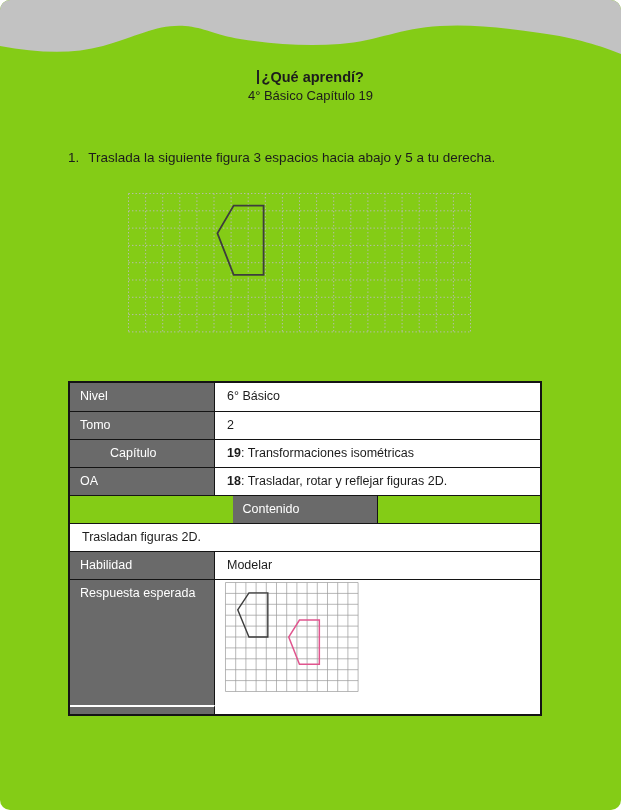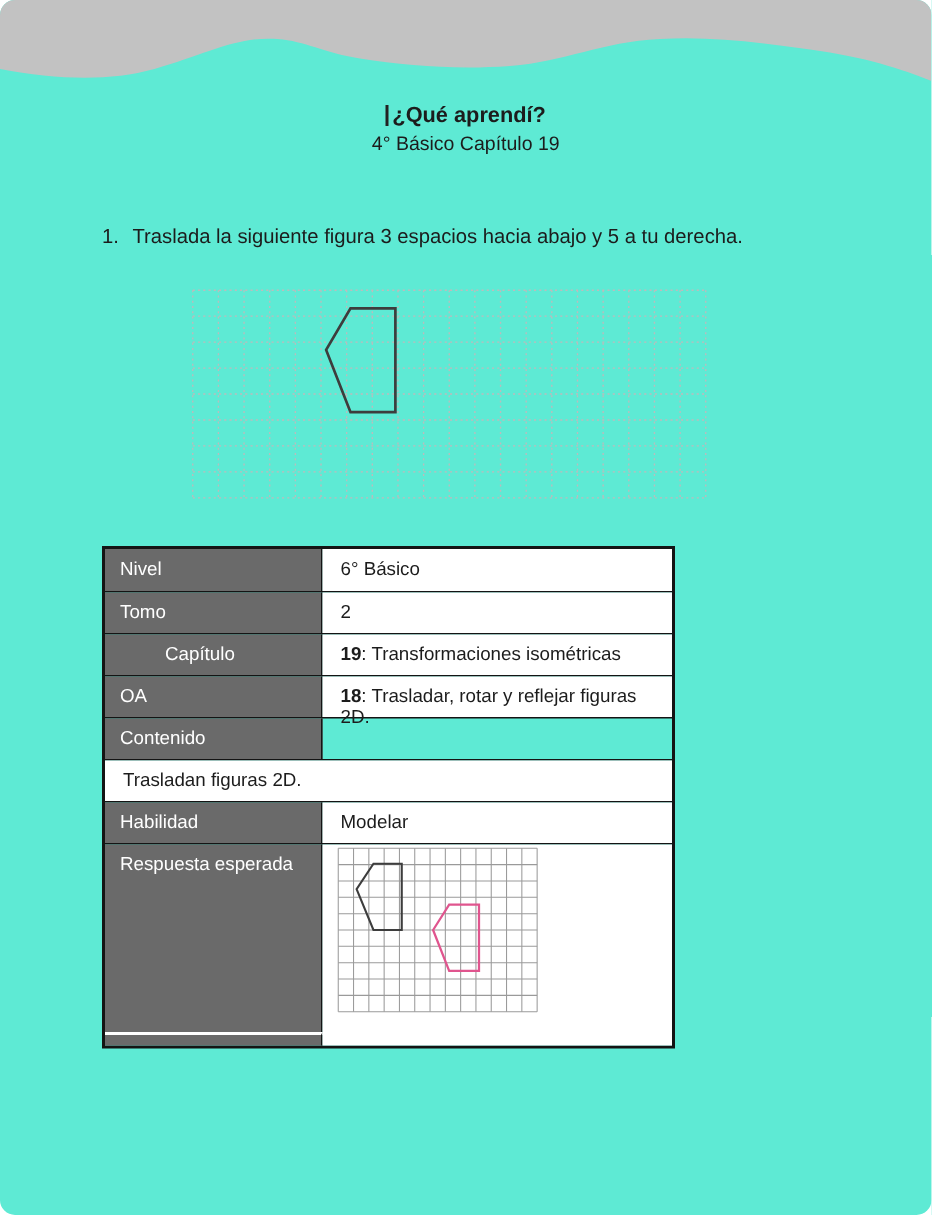--- a/index.html
+++ b/index.html
@@ -1,19 +1,19 @@
 <!DOCTYPE html>
 <html><head>
 <meta charset="utf-8">
 <style>
   html,body{margin:0;padding:0;background:#ffffff;}
   .page{
     position:relative;
     width:621px;height:810px;
-    background:#5eead4;
+    background:#84cc16;
     overflow:hidden;
     border-radius:10px;
     font-family:"Liberation Sans", sans-serif;
     color:#1c1c1c;
     text-decoration:underline;
   }
   .wave-svg{position:absolute;top:0;left:0;display:block;}
   .title-block{
     position:absolute;top:68px;left:0;width:621px;
     text-align:center;
@@ -26,27 +26,27 @@
   .page-title{font-size:14.5px;font-weight:bold;line-height:18px;}
   .page-subtitle{font-size:13px;line-height:17px;margin-top:1px;text-align:center;}
   .question{
     position:absolute;top:149px;left:68px;width:490px;
     display:flex;gap:9px;
     font-size:13.5px;line-height:17px;
   }
   .qgrid{position:absolute;top:192px;left:127px;}
   .agrid{display:block;}
   .info-table{
-    position:absolute;top:364px;left:68px;width:382px;
+    position:absolute;top:381px;left:68px;width:474px;
     border:2px solid #141414;
     box-sizing:border-box;
     font-size:12.5px;
   }
   .t-row{display:flex;height:28px;box-sizing:border-box;}
-  .t-row + .t-row{border-top:1px solid #141414;}
+  .t-row + .t-row{border-top:1px solid #141414;justify-content:center;}
   .t-row.tall{height:126px;}
   .t-row.strip{height:9px;border-top:none;}
   .t-cell-label{
     flex:0 0 145px;box-sizing:border-box;
     border-right:1px solid #141414;
     color:#ffffff;
     padding:6px 6px 0 10px;
   }
   .t-row.strip .t-cell-label{border-top:2px solid #ffffff;padding:0;}
   .t-row.strip .t-cell-value{border-top:2px solid #ffffff;padding:0;}

